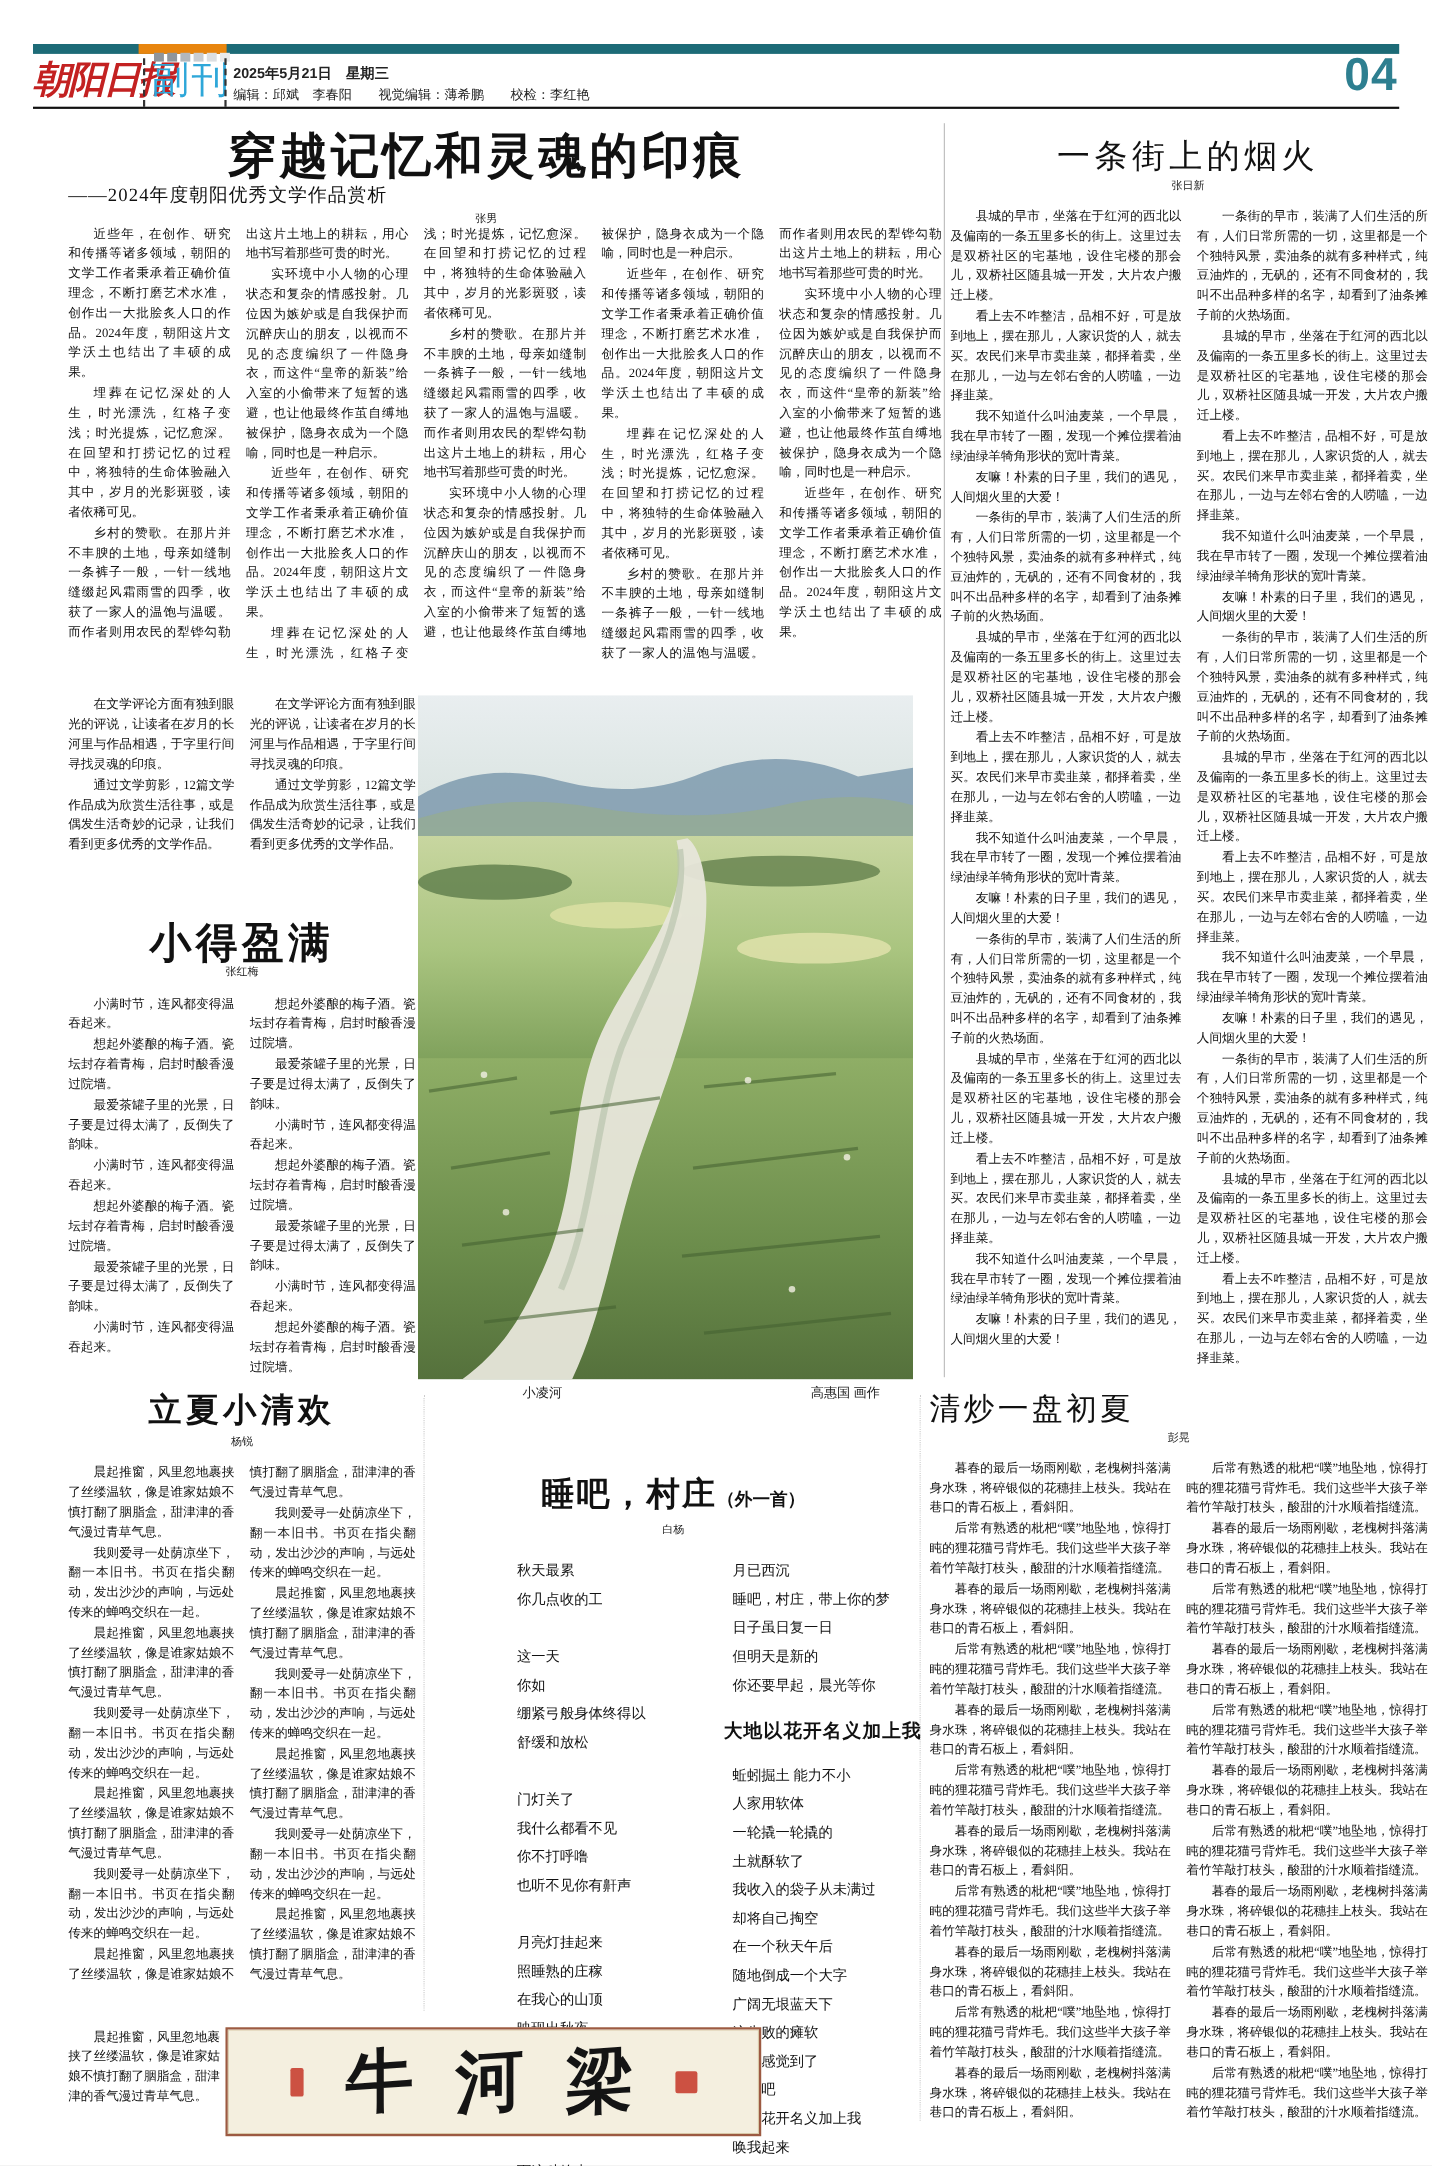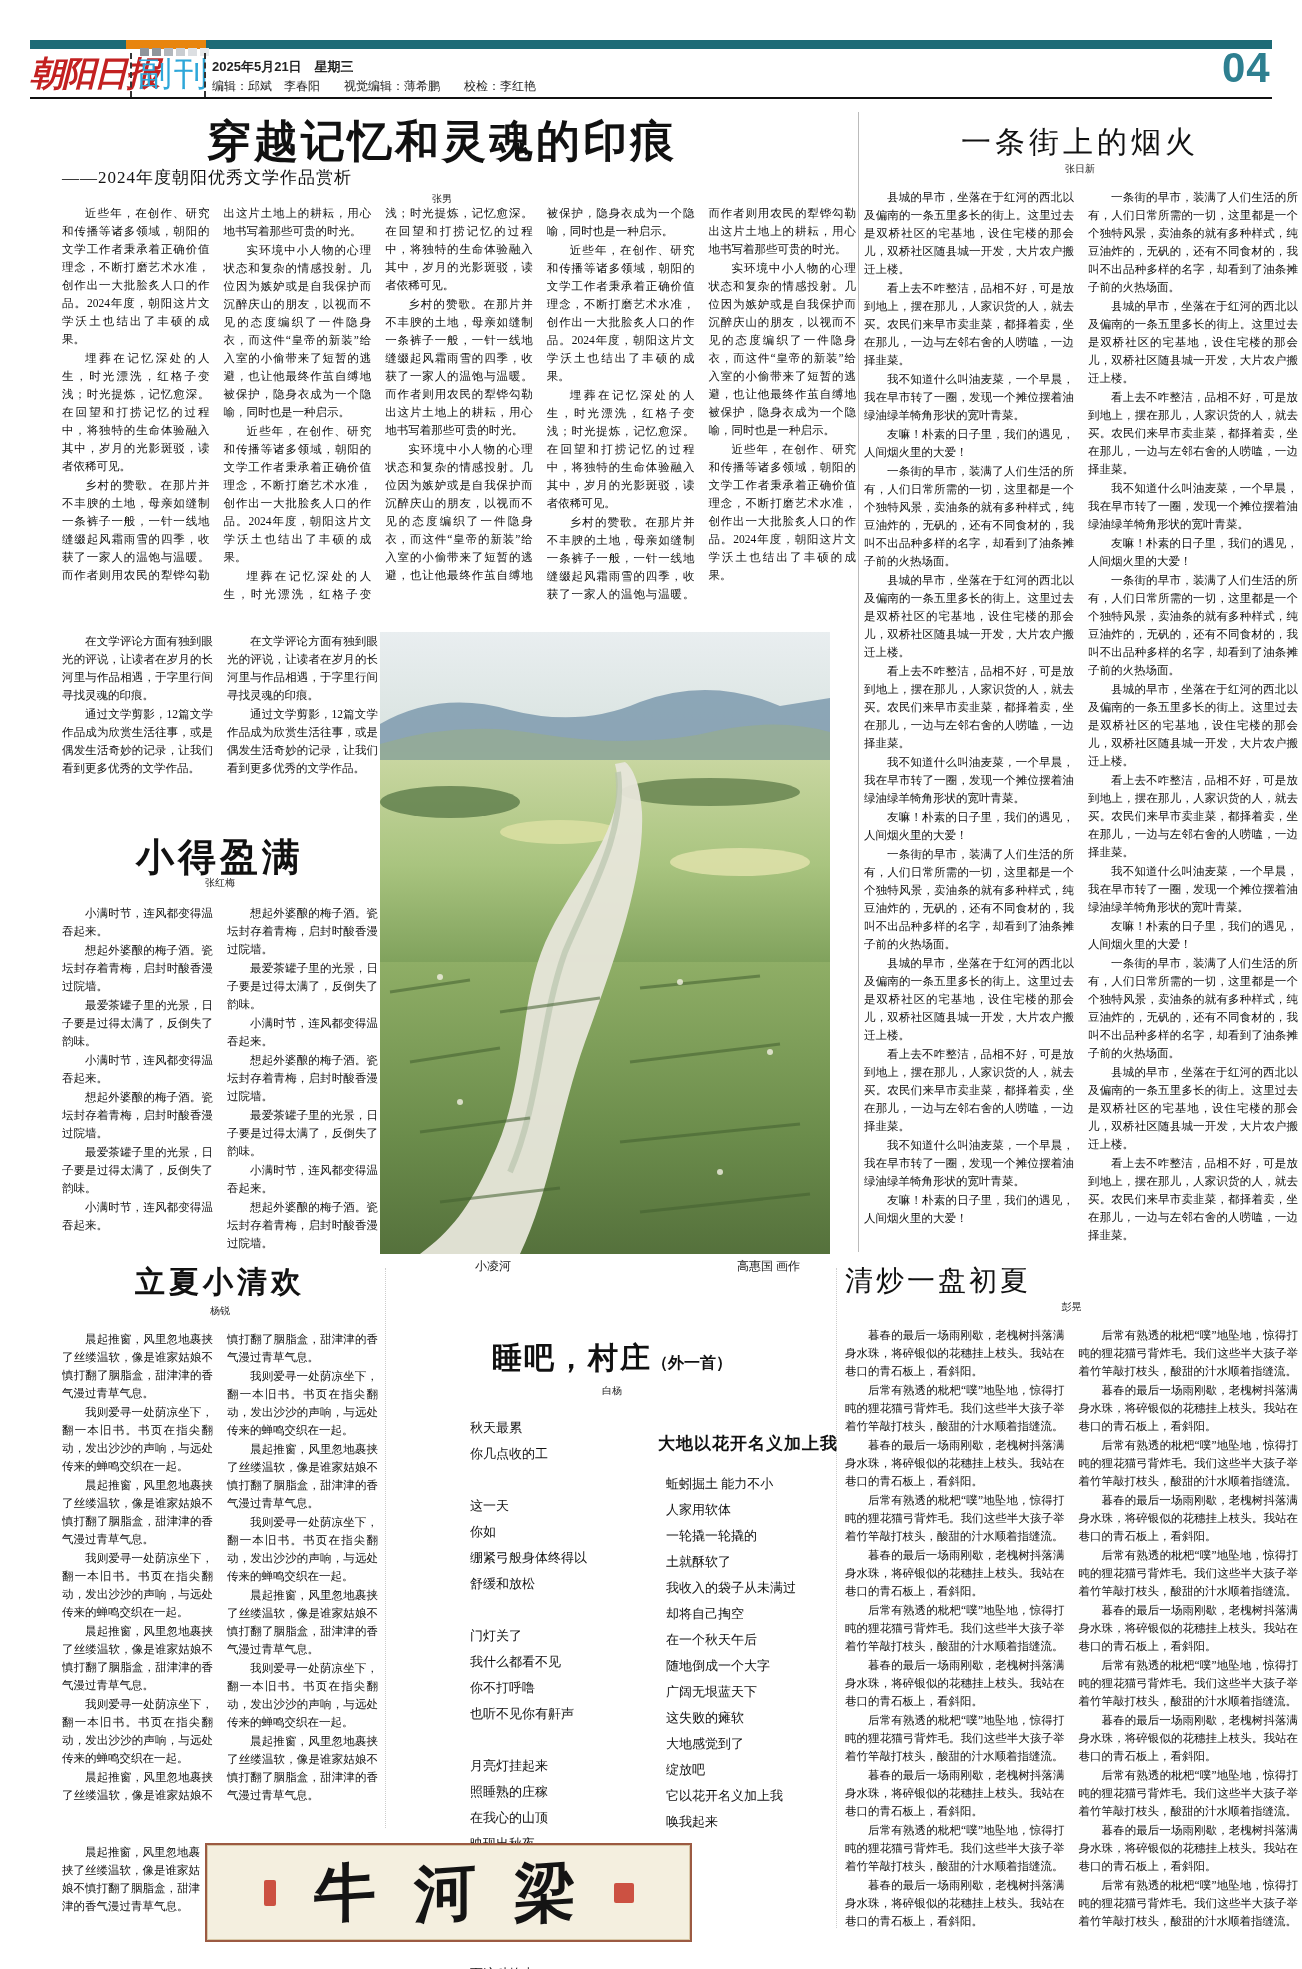--- a/index.html
+++ b/index.html
@@ -270,20 +270,27 @@
         <div class="pline">照睡熟的庄稼</div>
         <div class="pline">在我心的山顶</div>
         <div class="pline">映现出秋夜</div>
         <div class="pline">恬满的宁静</div>
         <div class="pline">&nbsp;</div>
         <div class="pline">一切是这么静</div>
         <div class="pline">&nbsp;</div>
         <div class="pline">而这种静态</div>
       </div>
     <div class="poem-col">
+      <div>
+          <div class="pline">月已西沉</div>
+          <div class="pline">睡吧，村庄，带上你的梦</div>
+          <div class="pline">日子虽日复一日</div>
+          <div class="pline">但明天是新的</div>
+          <div class="pline">你还要早起，晨光等你</div>
+        </div>
       <div class="poem2-title">大地以花开名义加上我</div>
       <div>
           <div class="pline">蚯蚓掘土 能力不小</div>
           <div class="pline">人家用软体</div>
           <div class="pline">一轮撬一轮撬的</div>
           <div class="pline">土就酥软了</div>
           <div class="pline">我收入的袋子从未满过</div>
           <div class="pline">却将自己掏空</div>
           <div class="pline">在一个秋天午后</div>
           <div class="pline">随地倒成一个大字</div>

